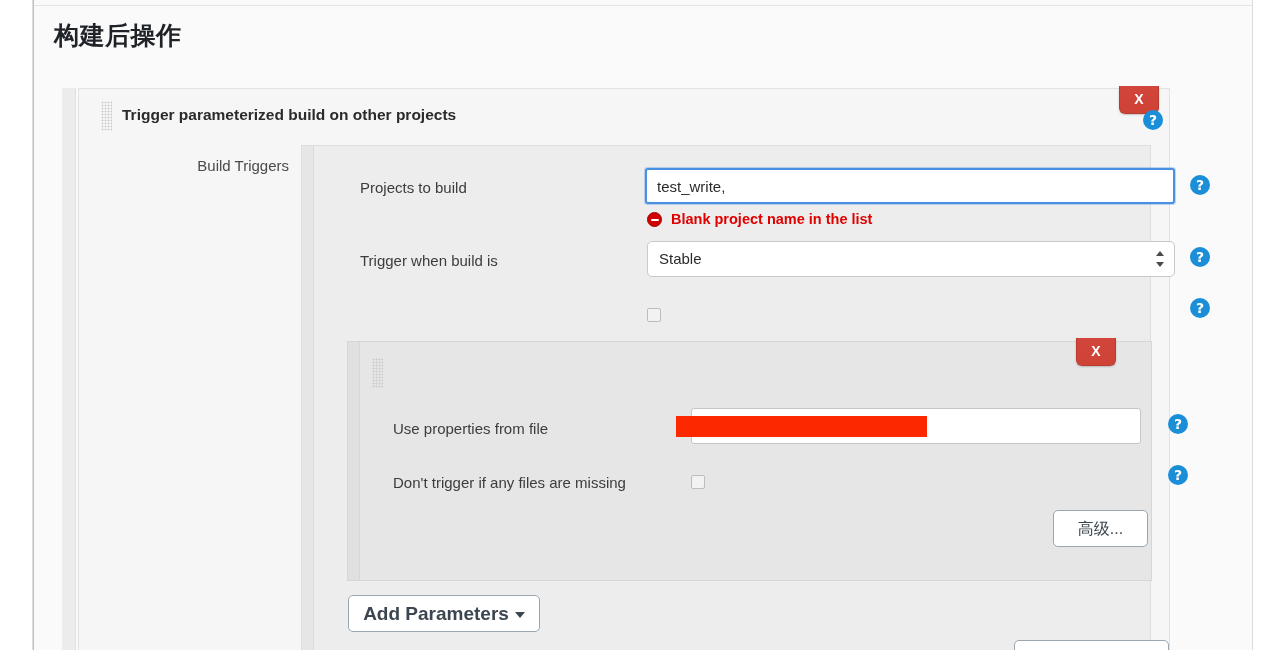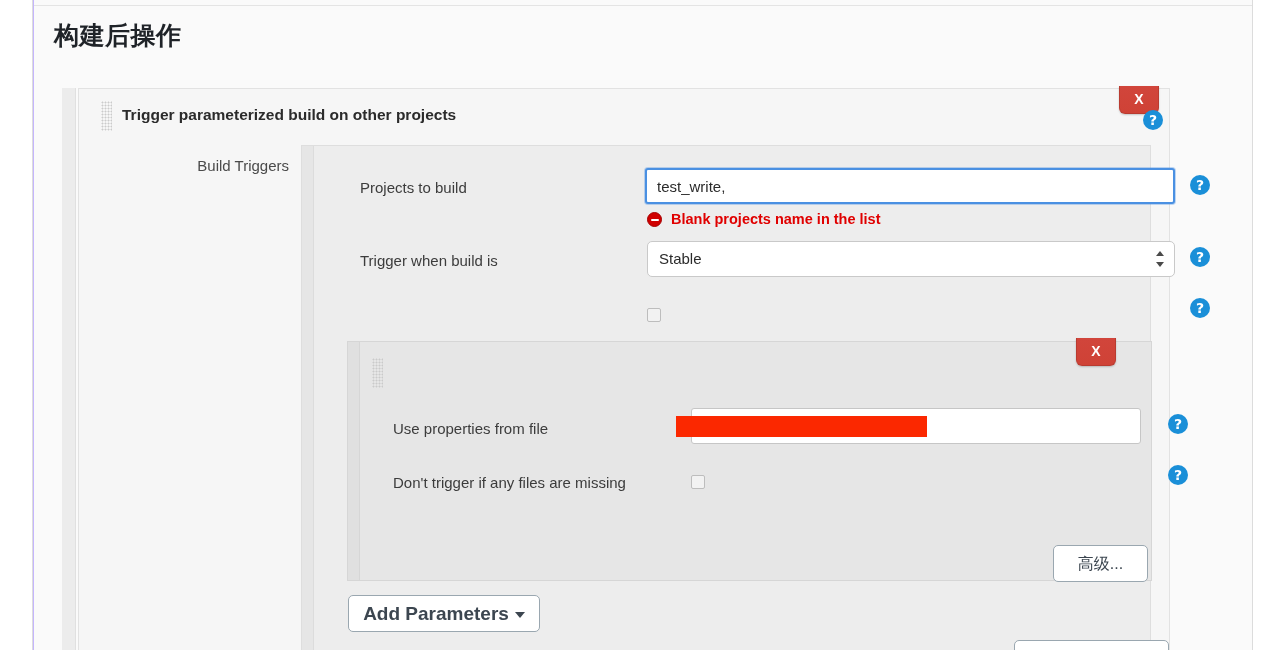--- a/index.html
+++ b/index.html
@@ -278,21 +278,21 @@
   }
   .btn .caret {
     display: inline-block;
     margin-left: 6px;
     width: 0; height: 0;
     border-left: 5px solid transparent;
     border-right: 5px solid transparent;
     border-top: 6px solid #3c4650;
     vertical-align: middle;
   }
-  .btn.zh { font-weight: normal; font-size: 16px; margin-top: 35px; }
+  .btn.zh { font-weight: normal; font-size: 16px; }
 </style>
 </head>
 <body>
 
 <div id="viewport">
 
   <div class="page-gutter-left"></div>
   <div class="page-gutter-right"></div>
 
   <div class="page-body">
@@ -323,21 +323,21 @@
         <div class="config-grip-col" style="left:0; top:0; height:506px;"></div>
 
         <div class="row-label" style="left:58px; top:33px;">Projects to build</div>
 
         <input class="text-input focused" type="text" style="left: 343px; top: 22px; width: 530px; height: 36px;" value="test_write,">
 
         <div class="help" style="left:888px; top:29px;">?</div>
 
         <div class="error-row" style="left:345px; top:65px; width:400px; height:20px;">
           <span class="error-icon"></span>
-          <span class="error-text">Blank projects name in the list</span>
+          <span class="error-text">Blank project name in the list</span>
         </div>
 
         <div class="row-label" style="left:58px; top:106px;">Trigger when build is</div>
 
         <div class="select-box" style="left:345px; top:95px; width:528px; height:36px;">
           <span class="sel-text" style="line-height:34px;">Stable</span>
           <span class="select-arrows">
             <i class="tri up"></i>
               <i class="tri down"></i>
           </span>

